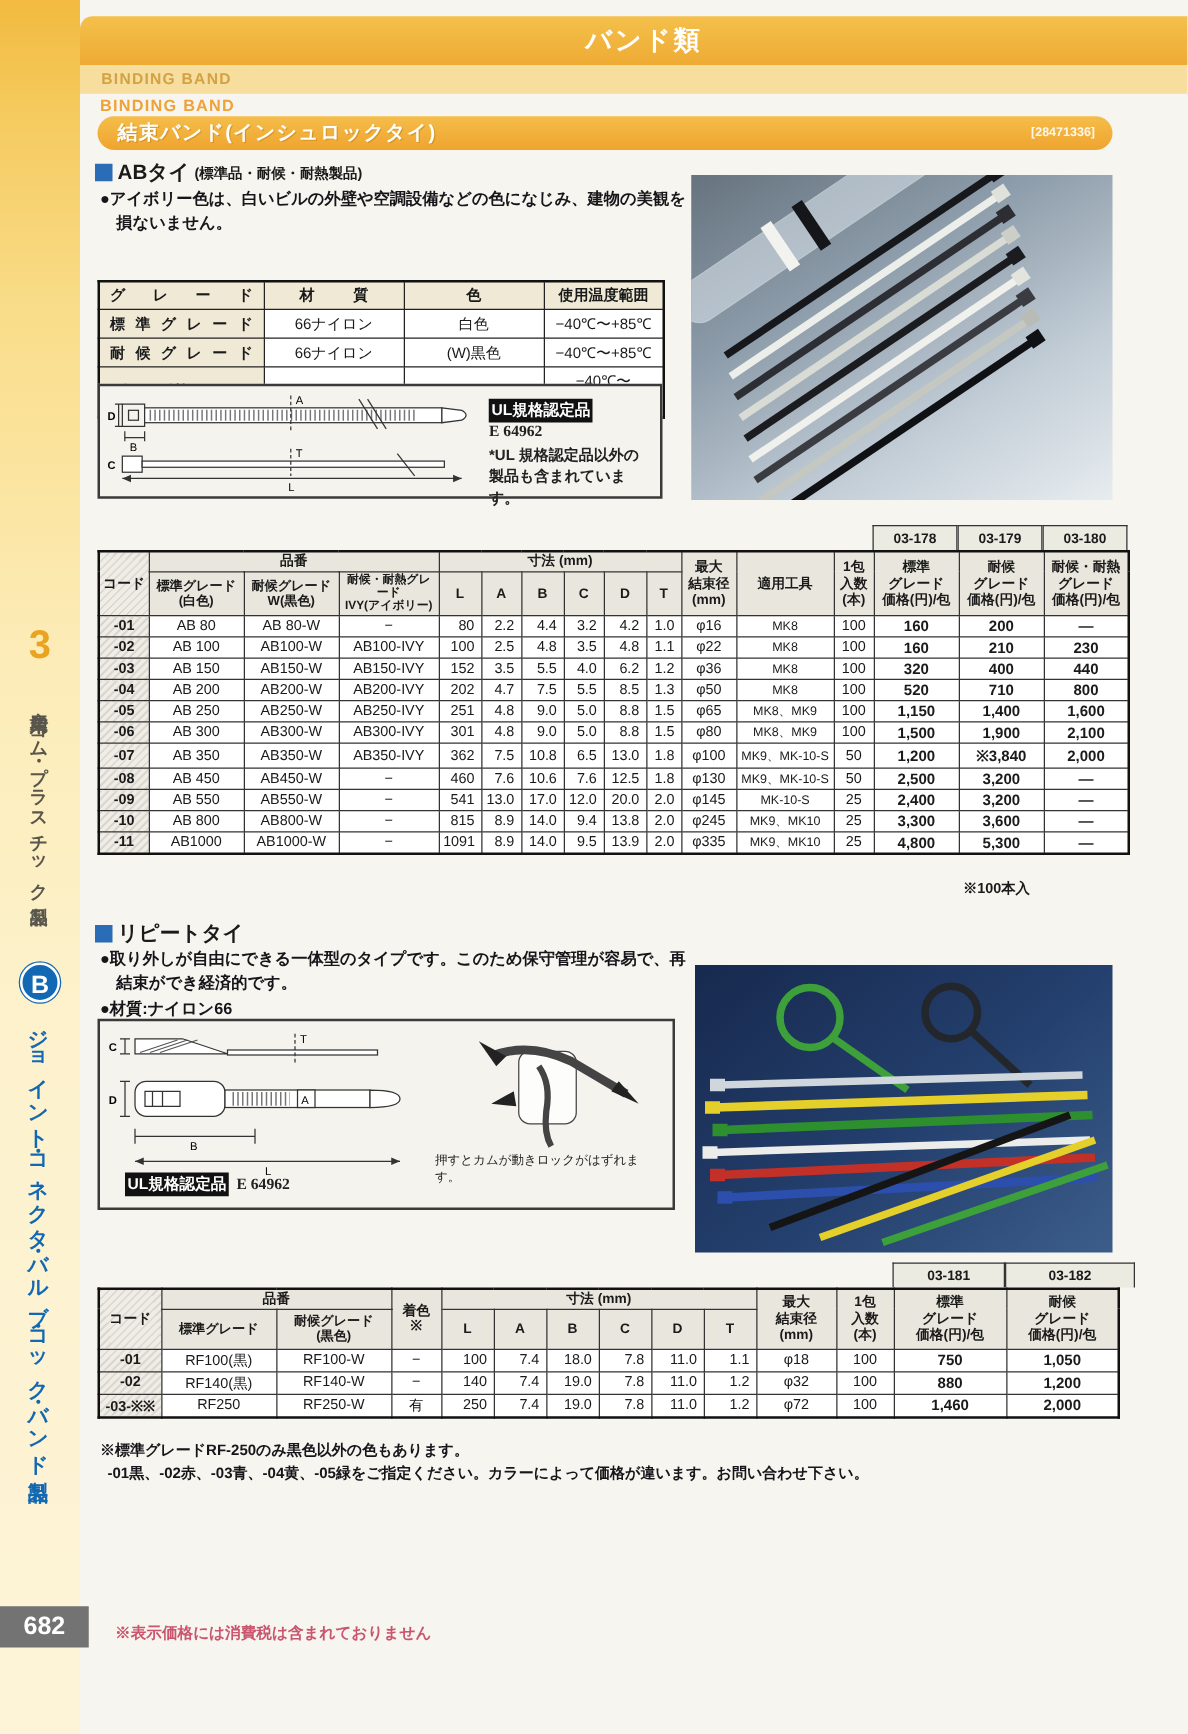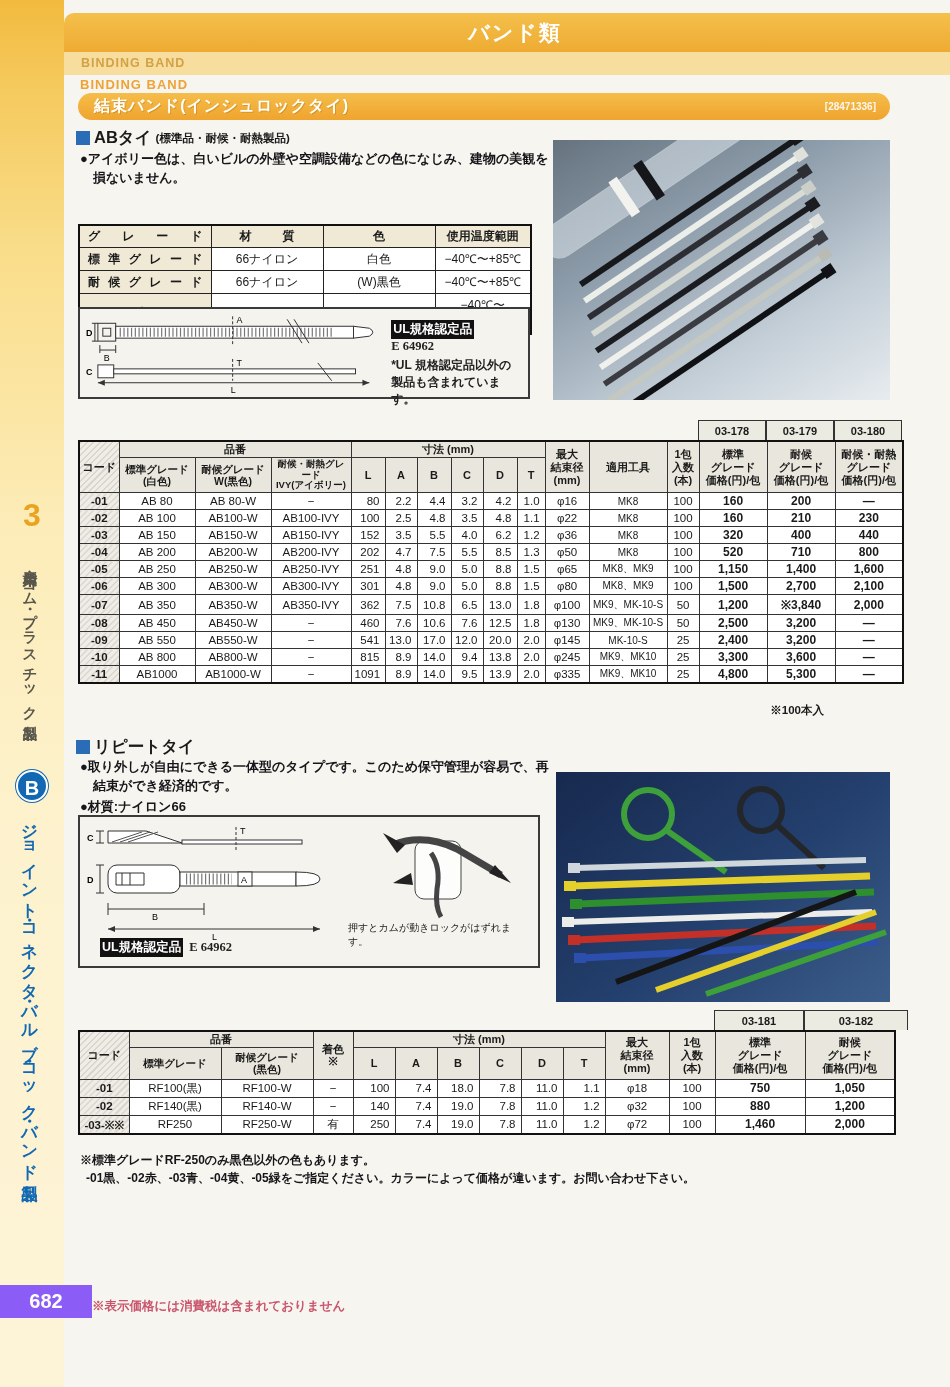--- a/index.html
+++ b/index.html
@@ -11,21 +11,21 @@
     background:linear-gradient(180deg,#f2ba3e 0%,#f5c95c 6%,#f9dd8a 18%,#fcecb8 38%,#fdf2cd 60%,#fdf4d8 100%); }
   .side-num { position:absolute; left:0; top:497px; width:64px; text-align:center;
     font-size:32px; font-weight:bold; color:#eaa31f; }
   .side-text1 { position:absolute; left:20px; top:558px; writing-mode:vertical-rl;
     font-size:14.5px; font-weight:bold; color:#59564c; letter-spacing:2px; }
   .side-badge { position:absolute; left:16px; top:770px; width:32px; height:32px; border-radius:50%;
     background:#1268b2; color:#fff; font-size:20px; font-weight:bold; text-align:center; line-height:32px;
     border:2px solid #fff; box-shadow:0 0 0 1px #1268b2; }
   .side-text2 { position:absolute; left:19px; top:812px; writing-mode:vertical-rl;
     font-size:16.5px; font-weight:bold; color:#1268b2; letter-spacing:1px; }
-  .pagenum { position:absolute; left:0; top:1285px; width:92px; height:33px; background:#8b5cf6;
+  .pagenum { position:absolute; left:0; top:1285px; width:71px; height:33px; background:#737373;
     color:#fff; font-size:20px; font-weight:bold; text-align:center; line-height:33px; }
   .taxnote { position:absolute; left:92px; top:1298px; font-size:12.5px; color:#c9566e; font-weight:bold; }
 
   
   .top-band { position:absolute; left:64px; top:13px; right:0; height:39px;
     background:linear-gradient(180deg,#f4c04b,#eeab33); border-radius:10px 0 0 0;
     color:#fff; font-size:21px; font-weight:bold; line-height:39px; padding-left:16px; letter-spacing:2px;text-align:center;}
   .top-sub { position:absolute; left:64px; top:52px; right:0; height:23px; background:#f7dd9e;
     color:#d2a245; font-size:12.5px; font-weight:bold; line-height:23px; padding-left:17px; letter-spacing:1px;}
   .eyebrow { position:absolute; left:80px; top:77px; color:#efa236; font-size:13px; font-weight:bold; letter-spacing:1px;}
@@ -384,21 +384,21 @@
         <td class="num">301</td>
         <td class="num">4.8</td>
         <td class="num">9.0</td>
         <td class="num">5.0</td>
         <td class="num">8.8</td>
         <td class="num">1.5</td>
         <td>φ80</td>
         <td class="tool">MK8、MK9</td>
         <td>100</td>
         <td class="price">1,500</td>
-        <td class="price">2,700</td>
+        <td class="price">1,900</td>
         <td class="price">2,100</td>
       </tr>
       <tr>
         <td class="codecol">-07</td>
         <td>AB 350</td>
         <td>AB350-W</td>
         <td>AB350-IVY</td>
         <td class="num">362</td>
         <td class="num">7.5</td>
         <td class="num">10.8</td>

